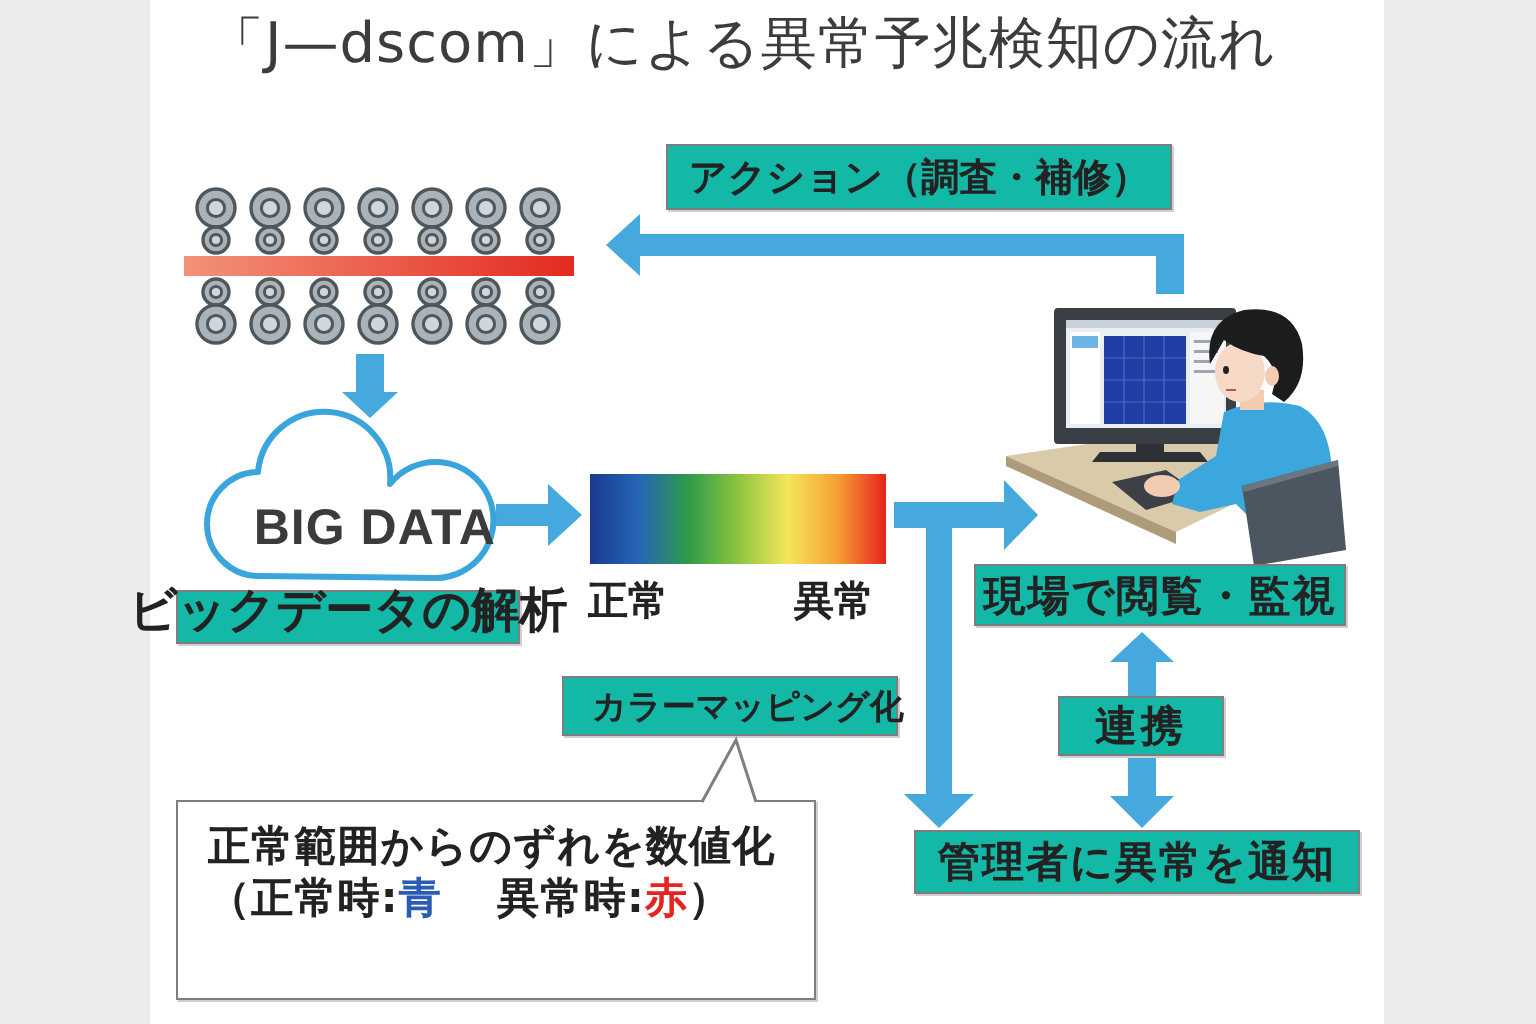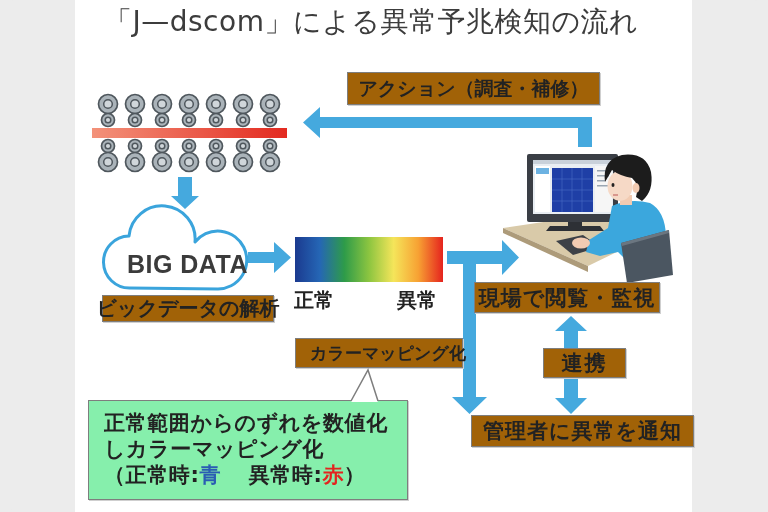--- a/index.html
+++ b/index.html
@@ -6,38 +6,38 @@
   --arrow:#45a9de; --cloud:#3aa4dc; --normal:#2a5cb3; --abnormal:#e3241f;
   --shirt:#3ba7dd; --strip-a:#f3927a; --strip-b:#e32a20;
   --text:#222222; --title:#3c3c3c; --border:#7e7e7e; --side:#ececec;
 }
 html,body{margin:0;padding:0;}
 body{width:768px;height:512px;overflow:hidden;background:var(--side);font-family:"DejaVu Sans",sans-serif;}
 #stage{position:relative;width:768px;height:510px;background:var(--side);border-radius:13px;}
 #panel{position:absolute;left:75px;top:0;width:617px;height:512px;background:#ffffff;}
 #gfx{position:absolute;left:0;top:0;width:768px;height:512px;}
 .t{position:absolute;white-space:nowrap;color:var(--text);font-weight:bold;}
-.box{position:absolute;background:#a16207;border:1.5px solid var(--border);box-shadow:1px 1px 0 #cfcfcf;
+.box{position:absolute;background:#14b8a6;border:1.5px solid var(--border);box-shadow:1px 1px 0 #cfcfcf;
      display:flex;align-items:center;justify-content:center;white-space:nowrap;font-weight:bold;
-     color:var(--text);box-sizing:border-box;margin-left:14px;}
+     color:var(--text);box-sizing:border-box;}
 #title{left:104px;top:3px;font-size:28px;line-height:38px;font-weight:normal;color:var(--title);letter-spacing:0.5px;}
 #equip-label{left:141px;top:63px;font-size:20px;line-height:28px;letter-spacing:3px;}
 #bigdata-text{left:104px;top:249px;width:144px;text-align:right;font-family:"Liberation Sans",sans-serif;
   font-size:25px;line-height:30px;color:#3b3b3b;letter-spacing:0.5px;}
 #score-title{left:313px;top:206px;font-size:18px;line-height:24px;letter-spacing:1px;}
 #score-bar{position:absolute;left:295px;top:237px;width:148px;height:45px;}
 #score-low{left:294px;top:287px;font-size:20px;line-height:26px;}
 #score-high{left:397px;top:287px;font-size:20px;line-height:26px;}
 #action-box{left:333px;top:72px;width:253px;height:33px;font-size:19px;}
-#bigdata-box{left:88px;top:295px;width:172px;height:27px;font-size:20px;}
-#monitor-box{left:460px;top:282px;width:186px;height:31px;font-size:21px;letter-spacing:1px;text-align:right;}
+#bigdata-box{left:88px;top:295px;width:172px;height:27px;font-size:24px;align-items:flex-end;}
+#monitor-box{left:487px;top:282px;width:186px;height:31px;font-size:21px;letter-spacing:1px;text-align:right;}
 #link-box{left:529px;top:348px;width:83px;height:30px;font-size:21px;letter-spacing:2px;justify-content:center;}
 #notify-box{left:457px;top:415px;width:223px;height:32px;font-size:21px;letter-spacing:1px;}
 #colormap-box{left:281px;top:338px;width:168px;height:30px;font-size:17px;padding-left:18px;}
-#callout{position:absolute;left:88px;top:400px;width:320px;height:100px;box-sizing:border-box;background:#86efac;
+#callout{position:absolute;left:88px;top:400px;width:320px;height:100px;box-sizing:border-box;background:#ffffff;
   border:1.5px solid var(--border);box-shadow:1px 1px 0 #cfcfcf;padding:9px 0 16px 15px;font-weight:bold;
   color:var(--text);font-size:21px;line-height:26px;letter-spacing:0.6px;white-space:nowrap;}
 #callout .line{display:block;}
 #legend-normal{color:var(--normal);}
 #legend-abnormal{color:var(--abnormal);}
 #legend-gap{margin-right:6px;}
 #tail{position:absolute;left:0;top:0;width:768px;height:512px;pointer-events:none;}
 </style>
 </head>
 <body>
@@ -242,21 +242,20 @@
   </div>
   <div id="notify-box" class="box">
     <span>管理者に異常を通知</span>
   </div>
   <div id="colormap-box" class="box">
     <span>カラーマッピング化</span>
   </div>
 
   <div id="callout">
     <span class="line">正常範囲からのずれを数値化</span>
-    <span class="line">しカラーマッピング化</span>
     <span class="line"><span>（</span><span>正常時:</span><span id="legend-normal">青</span><span id="legend-gap">　</span><span>異常時:</span><span id="legend-abnormal">赤</span><span>）</span></span>
   </div>
 
   <svg id="tail" viewBox="0 0 768 512">
     <polygon points="351,402 368,370 378,402" fill="#ffffff"></polygon>
     <polyline points="351,401 368,370 378,401" fill="none" stroke="#7e7e7e" stroke-width="1.5"></polyline>
   </svg>
 </div>
 
 </body></html>

